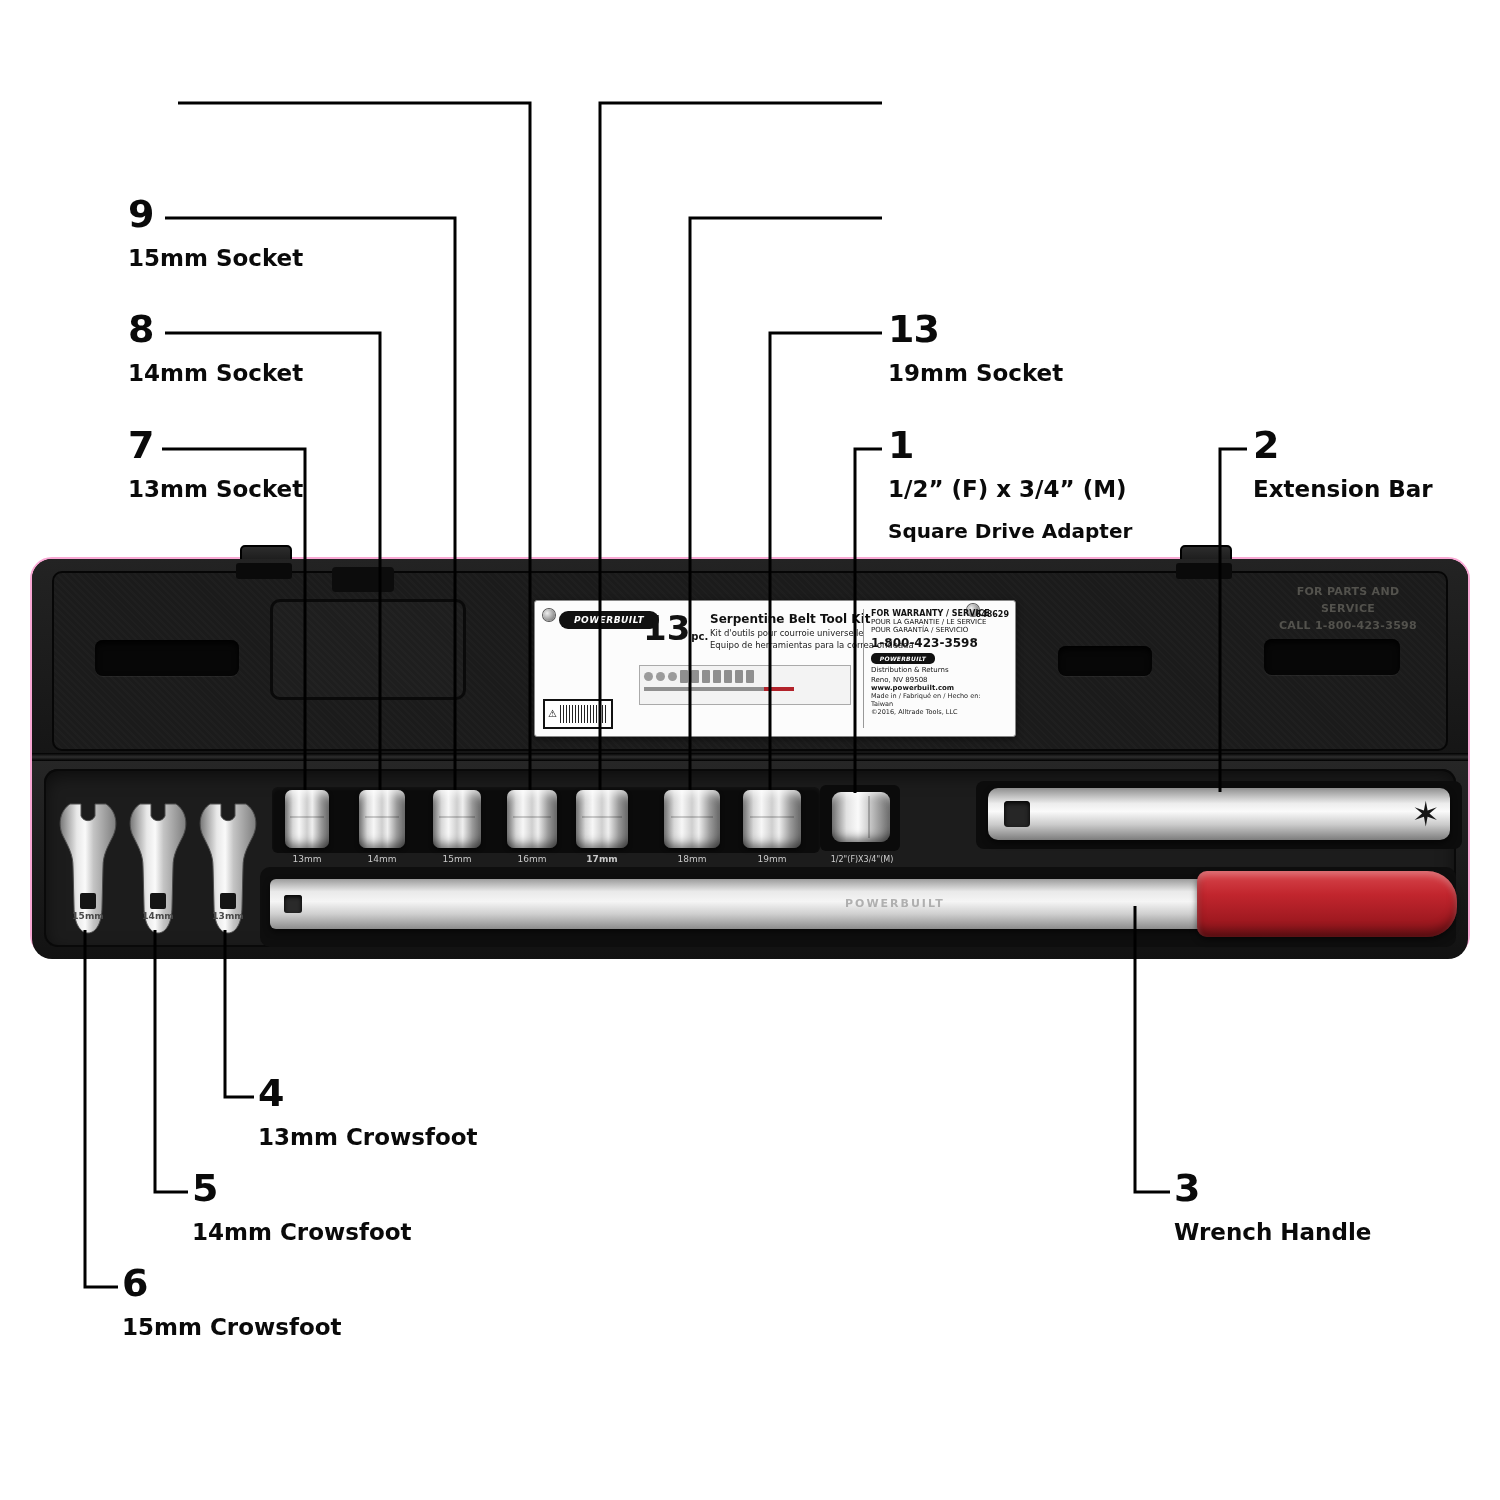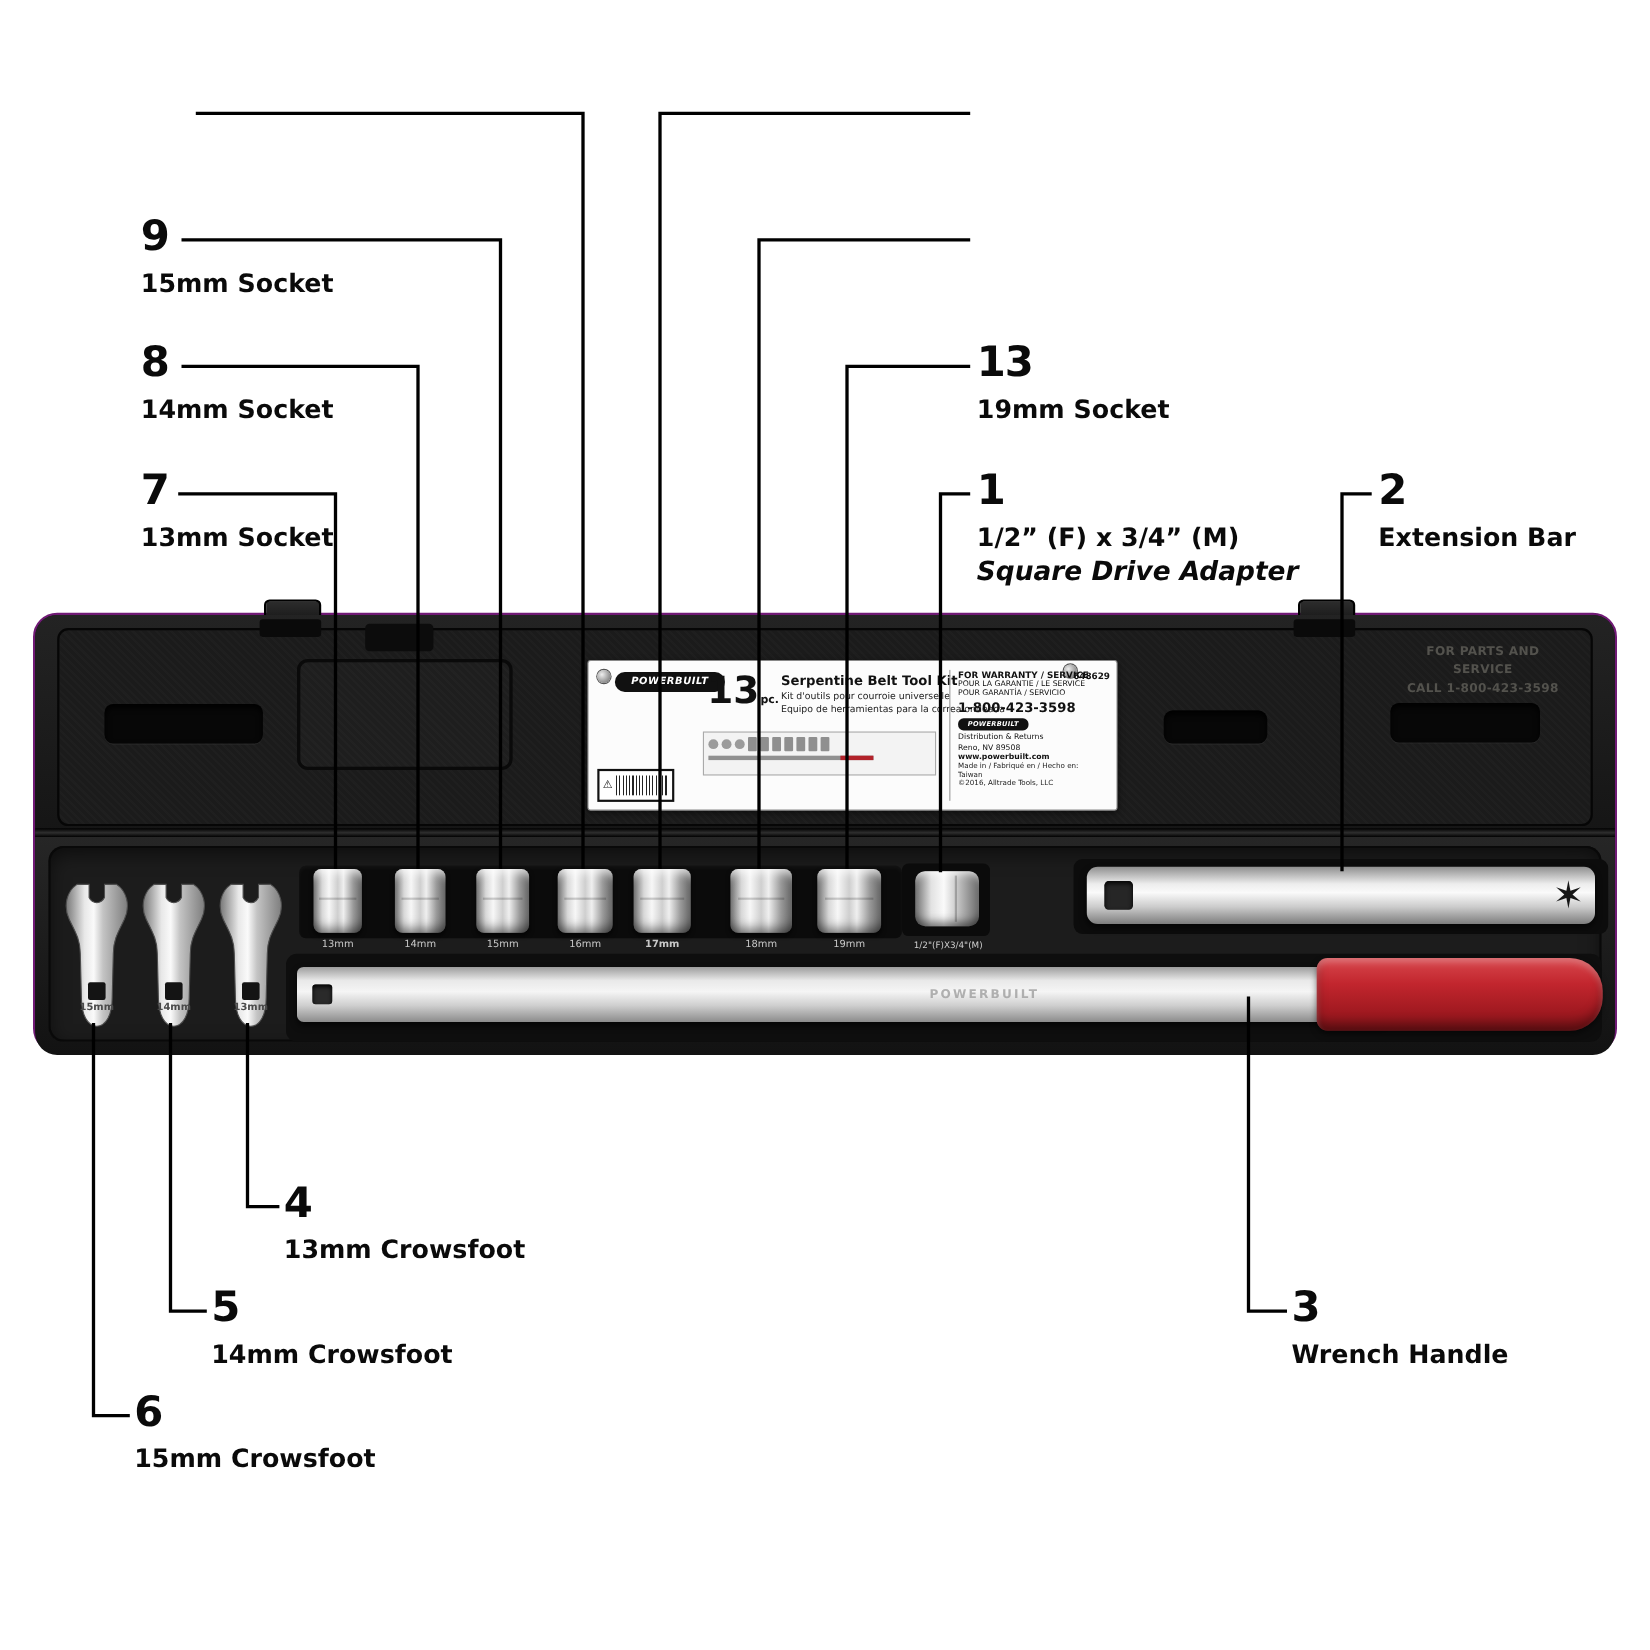--- a/index.html
+++ b/index.html
@@ -3,27 +3,27 @@
 <meta charset="utf-8">
 <style>
   html,body{margin:0;padding:0;background:#fff;}
   .page{position:relative;width:1500px;height:1500px;background:#ffffff;overflow:hidden;
         font-family:"DejaVu Sans",sans-serif;color:#000;}
 
   
   .callout{position:absolute;z-index:60;}
   .c-num{font-family:"DejaVu Sans",sans-serif;font-weight:700;font-size:38px;line-height:38px;letter-spacing:-1px;color:#0a0a0a;}
   .c-label{margin-top:12px;font-weight:700;font-size:23px;line-height:26px;color:#0a0a0a;white-space:nowrap;}
-  .c-label2{margin-top:4px;font-weight:700;font-size:24px;line-height:26px;color:#0a0a0a;white-space:nowrap;font-style:italic;}
+  .c-label2{margin-top:16px;font-weight:700;font-size:20px;line-height:26px;color:#0a0a0a;white-space:nowrap;}
   .callout-lines{position:absolute;left:0;top:0;z-index:50;pointer-events:none;}
   .cl{fill:none;stroke:#000;stroke-width:3;}
 
   
   .case{position:absolute;left:30px;top:557px;width:1440px;height:400px;background:#101010;
-        border:2px solid #701a75;border-radius:22px;box-sizing:border-box;z-index:10;}
+        border:2px solid #f9a8d4;border-radius:22px;box-sizing:border-box;z-index:10;}
   .latch{position:absolute;top:-14px;width:48px;height:26px;background:linear-gradient(180deg,#2c2c2c,#0e0e0e);
          border:2px solid #000;border-radius:5px 5px 0 0;}
   .lid{position:absolute;left:0;top:0;width:100%;height:202px;border-radius:20px 20px 0 0;
        background:linear-gradient(180deg,#232323,#151515);overflow:hidden;}
   .lid-panel{position:absolute;left:20px;top:12px;right:20px;height:176px;background:#1b1b1b;
              border:2px solid #060606;border-radius:10px;
              background-image:repeating-linear-gradient(45deg,rgba(255,255,255,.015) 0 2px,transparent 2px 5px);}
   .latch-slot{position:absolute;top:4px;width:56px;height:16px;background:#0a0a0a;border-radius:3px;}
   .lid-vent{position:absolute;left:300px;top:8px;width:62px;height:25px;background:#0c0c0c;border-radius:4px;}
   .lid-slot{position:absolute;height:36px;background:#070707;border-radius:8px;

